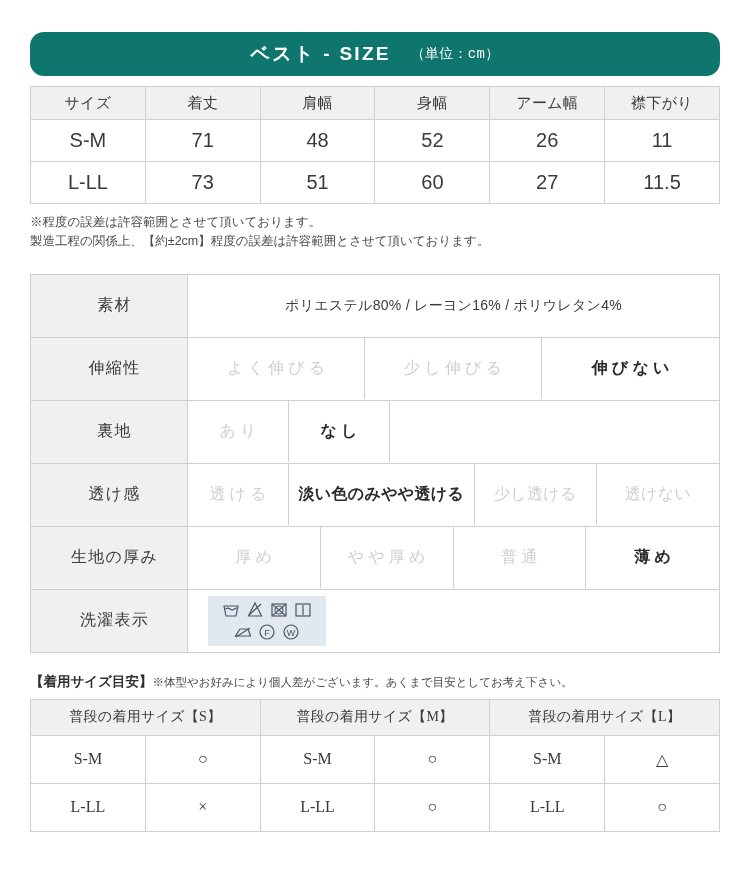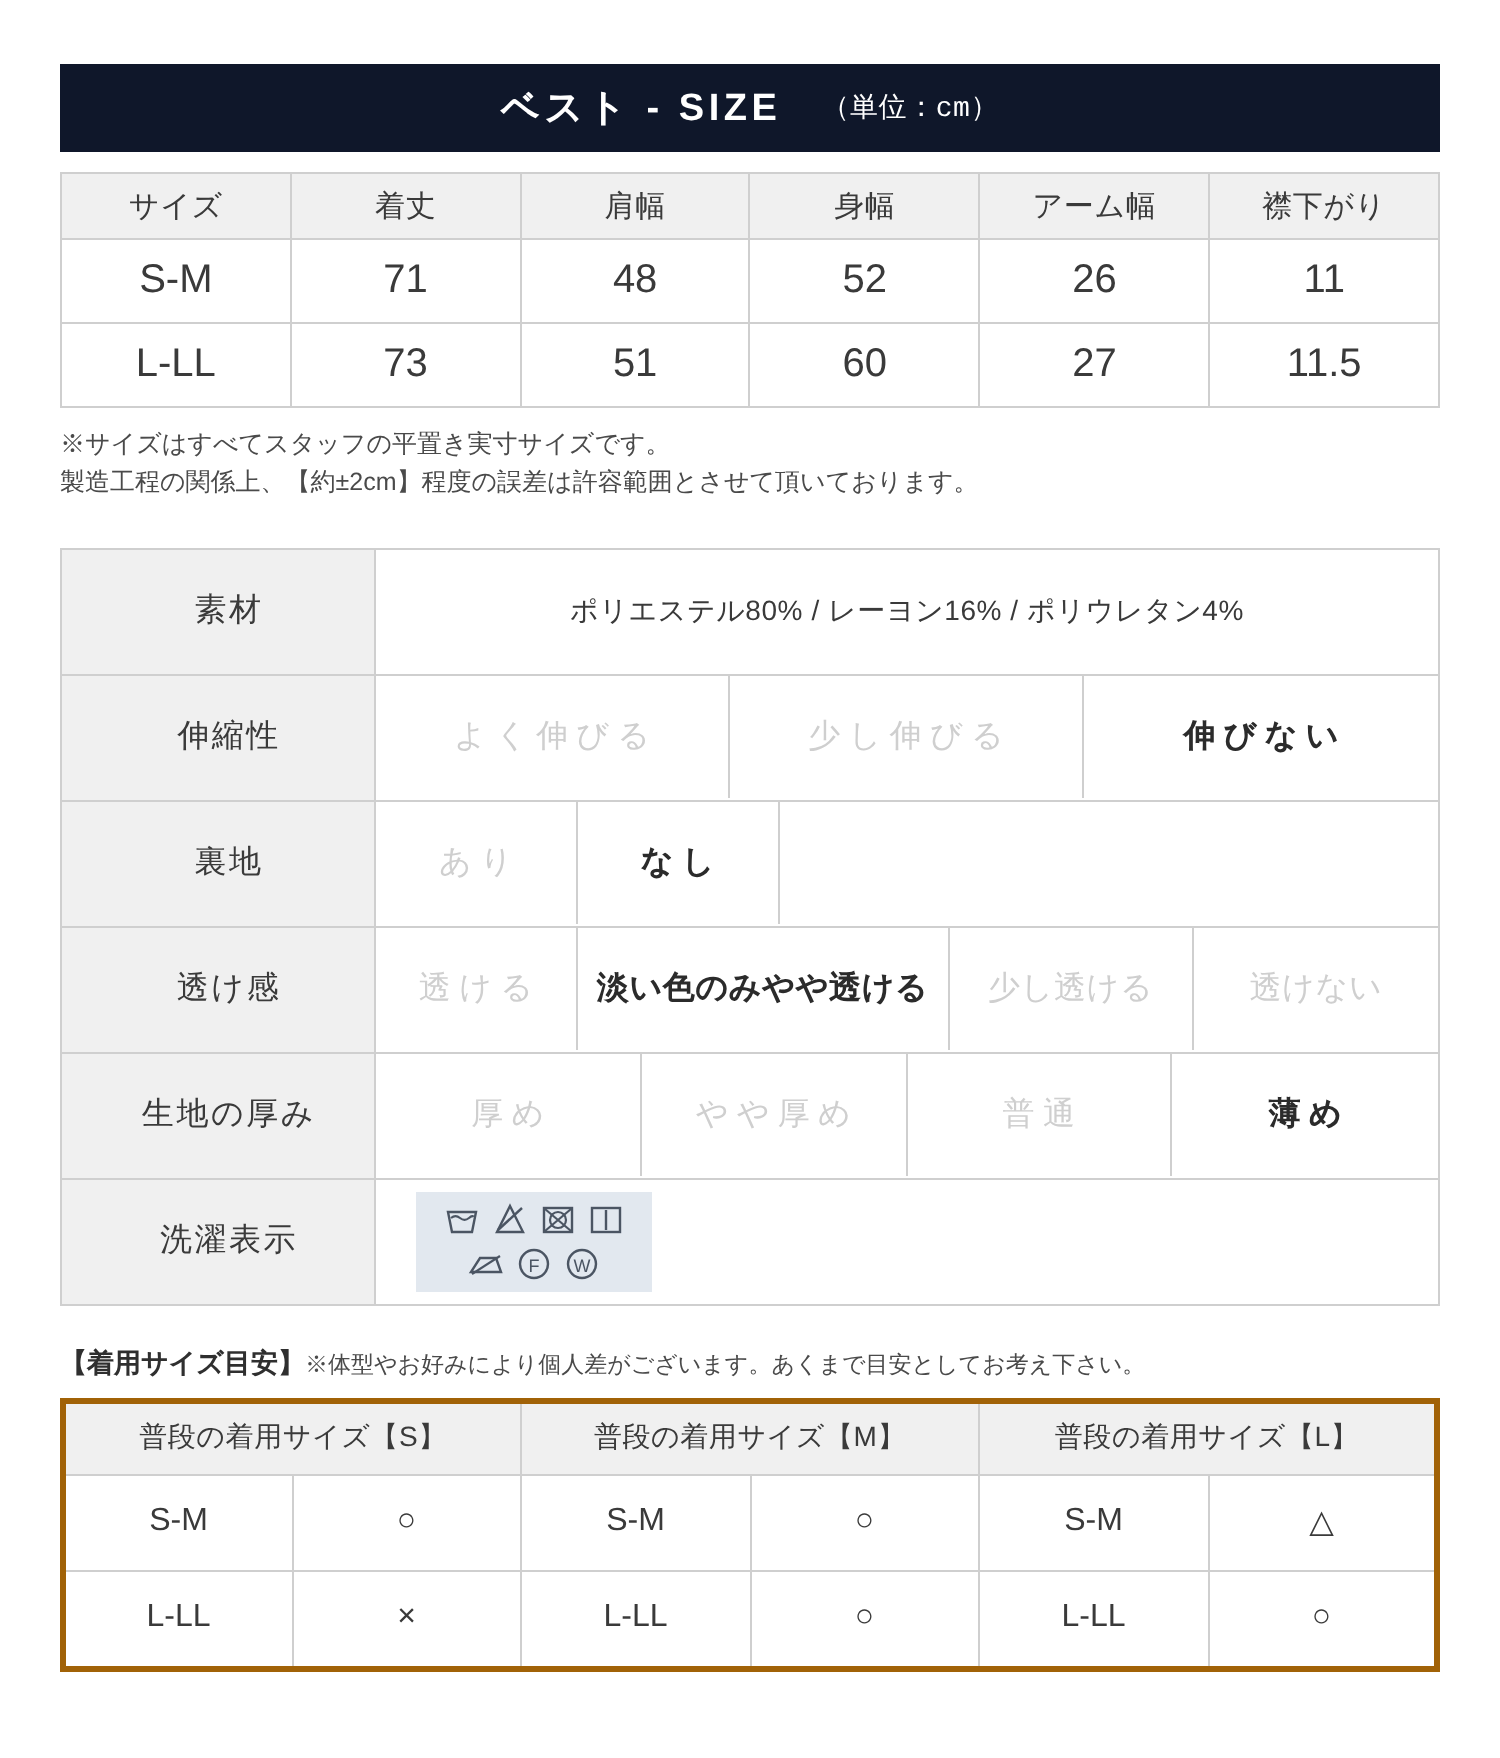--- a/index.html
+++ b/index.html
@@ -19,26 +19,27 @@
     width: 750px;
     height: 879px;
     box-sizing: border-box;
     padding: 0 30px;
   }
 
   
   .title-bar {
     margin-top: 32px;
     height: 44px;
-    background: #0f172a;
+    background: #0f766e;
     color: #ffffff;
     display: flex;
     align-items: center;
     justify-content: center;
     letter-spacing: 0.05em;
+    border-radius: 14px;
   }
   .title-main {
     font-size: 19px;
     font-weight: bold;
     letter-spacing: 0.12em;
   }
   .title-sub {
     font-size: 14px;
     margin-left: 20px;
     letter-spacing: 0.02em;
@@ -186,21 +187,22 @@
   .fit-head {
     margin-top: 20px;
     font-size: 12.5px;
     color: #2f2f2f;
   }
   .fit-head b { font-weight: bold; font-size: 13.5px; }
   .fit-head span { font-size: 11.5px; color: #4a4a4a; }
 
   .fit-table {
     margin-top: 8px;
-    border: 3px solid #a16207;
+    border: 1px solid #a16207;
+    font-family: Liberation Serif, serif;
   }
   .fit-table th {
     background: #f0f0f0;
     border: 1px solid #cfcfcf;
     height: 33px;
     font-size: 14px;
     font-weight: normal;
     color: #3a3a3a;
     letter-spacing: 0.02em;
   }
@@ -254,21 +256,21 @@
         <td>73</td>
         <td>51</td>
         <td>60</td>
         <td>27</td>
         <td>11.5</td>
       </tr>
     </tbody>
   </table>
 
   <div class="note">
-    <div>※サイズはすべてスタッフの平置き実寸サイズです。</div>
+    <div>※程度の誤差は許容範囲とさせて頂いております。</div>
     <div>製造工程の関係上、【約±2cm】程度の誤差は許容範囲とさせて頂いております。</div>
   </div>
 
   <table class="spec-table">
     <tbody>
       <tr>
         <th>素材</th>
         <td class="material-td">ポリエステル80%  /  レーヨン16%  /  ポリウレタン4%</td>
       </tr>
 

